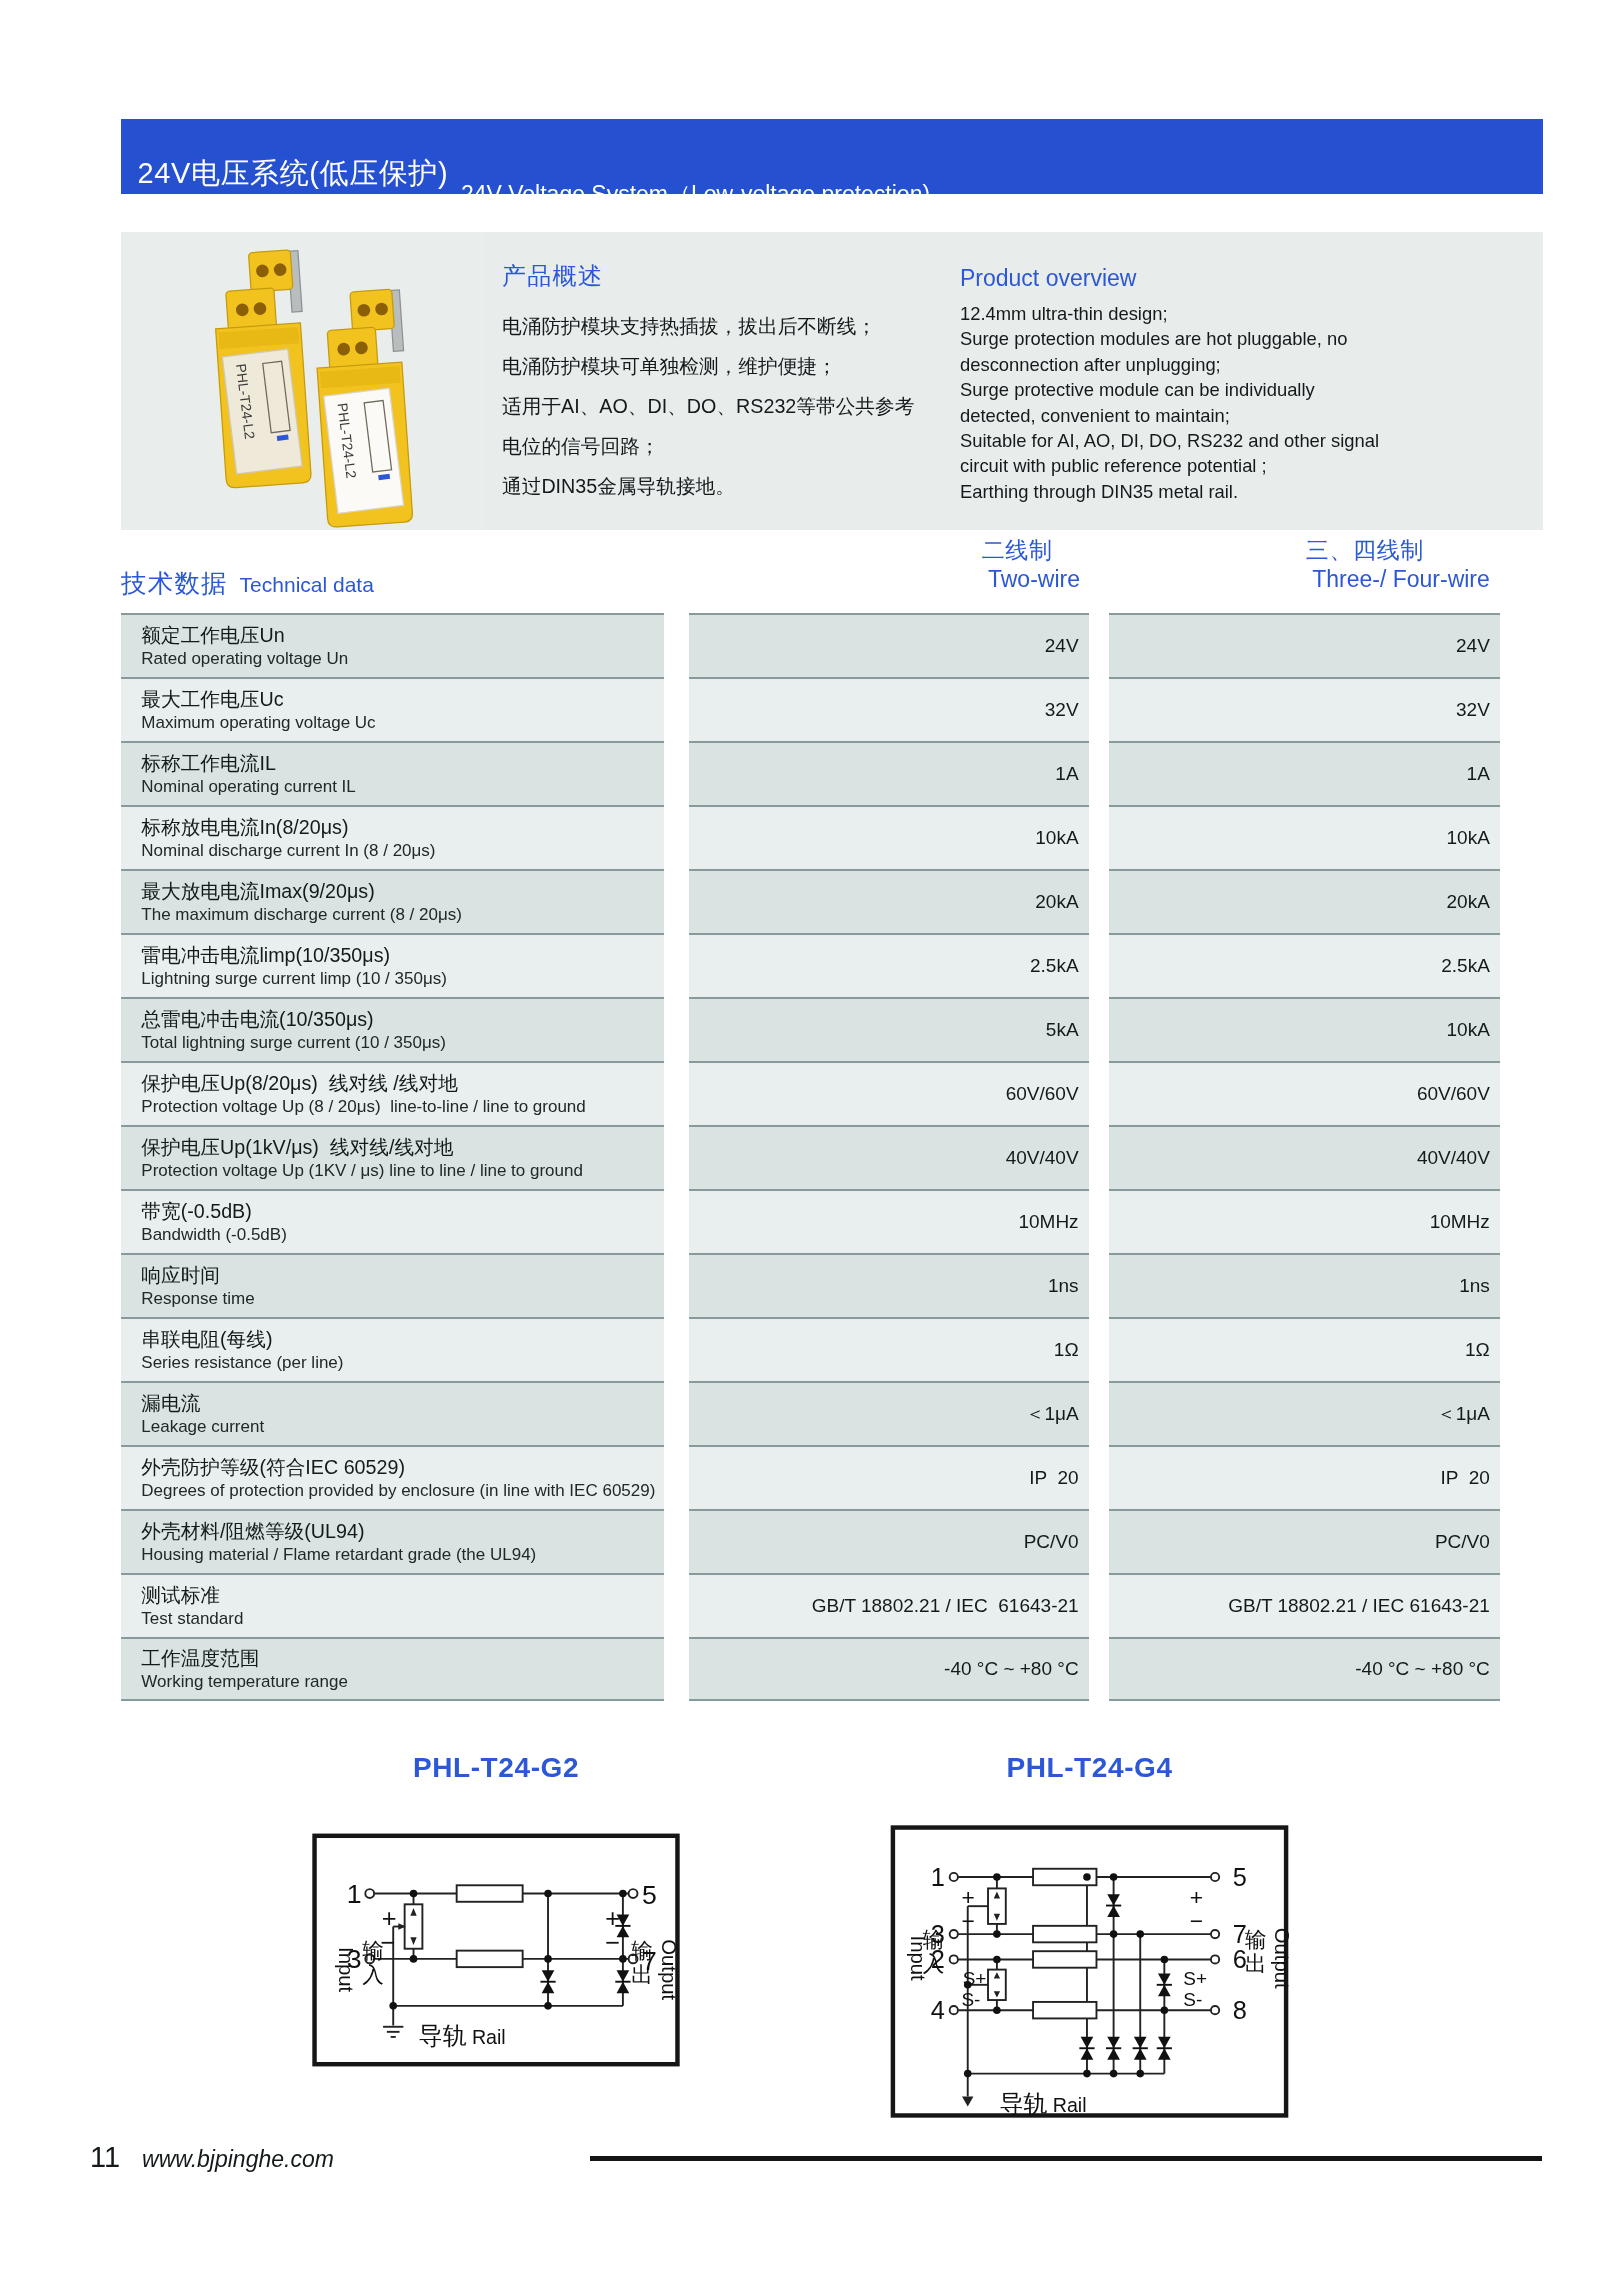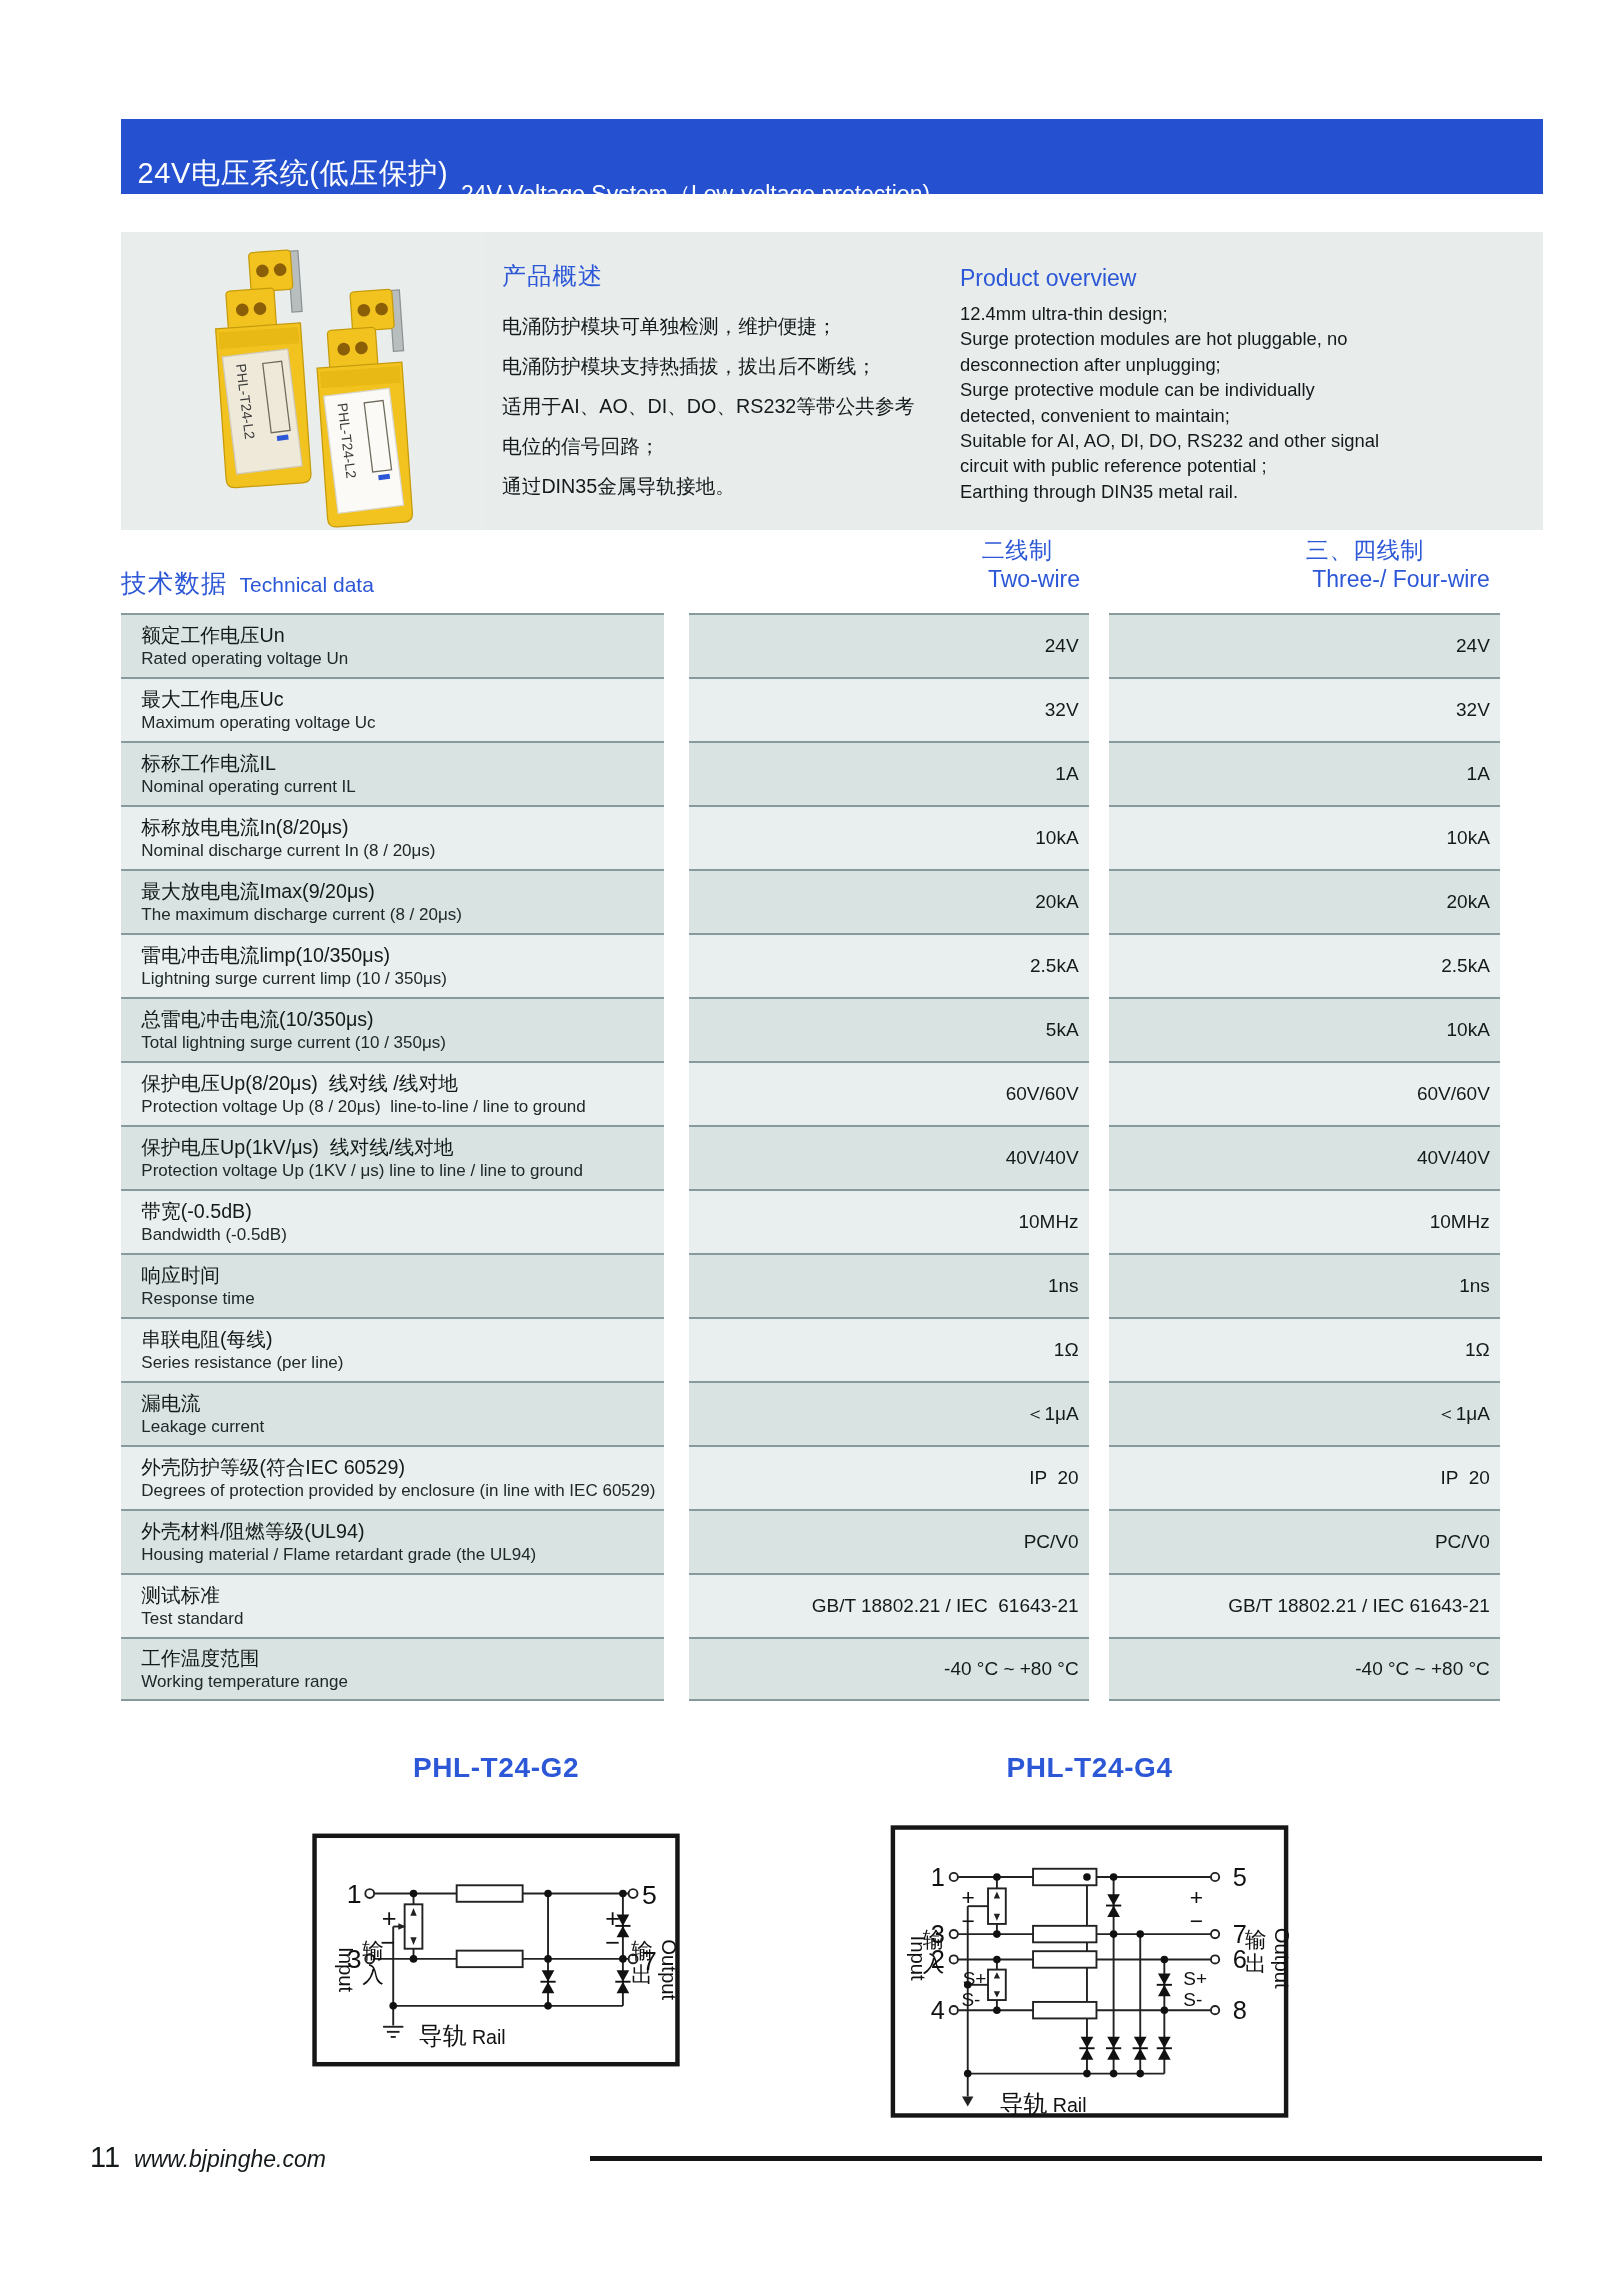--- a/index.html
+++ b/index.html
@@ -59,21 +59,21 @@
   .cell-val.v3{width:391px;}
   
   .diag-title{position:absolute;top:1752px;text-align:center;color:var(--accent);
               font-size:28px;font-weight:bold;letter-spacing:0.6px;}
   .dt-left{left:312px;width:368px;}
   .dt-right{left:890px;width:399px;}
   .diag{position:absolute;}
   .dg-left{left:312px;top:1833px;}
   .dg-right{left:890px;top:1825px;}
   
-  .footer{position:absolute;left:90px;top:2141px;display:flex;align-items:baseline;gap:14px;}
+  .footer{position:absolute;left:90px;top:2141px;display:flex;align-items:baseline;gap:22px;}
   .footer .pageno{font-size:29px;}
   .footer .site{font-size:23px;font-style:italic;}
   .footer-line{position:absolute;left:590px;top:2156px;width:952px;height:5.1px;background:#141414;}
   svg text{font-family:"Liberation Sans", sans-serif;}
 </style>
 </head>
 <body>
 
 <div class="header-bar">
   <span class="zh">24V电压系统(低压保护)</span>
@@ -121,22 +121,22 @@
           <rect x="108" y="300" width="18" height="8" fill="#2c57d6"></rect>
         </g>
       </g>
     </svg>
   </div>
 
   <div class="ov-zh">
     <div class="head">产品概述</div>
     <div>
 
+        <div class="line even">电涌防护模块支持热插拔，拔出后不断线；</div>
         <div class="line odd">电涌防护模块可单独检测，维护便捷；</div>
-        <div class="line even">电涌防护模块支持热插拔，拔出后不断线；</div>
         <div class="line even">适用于AI、AO、DI、DO、RS232等带公共参考</div>
         <div class="line odd">电位的信号回路；</div>
         <div class="line even">通过DIN35金属导轨接地。</div>
       </div>
   </div>
 
   <div class="ov-en">
     <div class="head">Product overview</div>
     <div>
 

